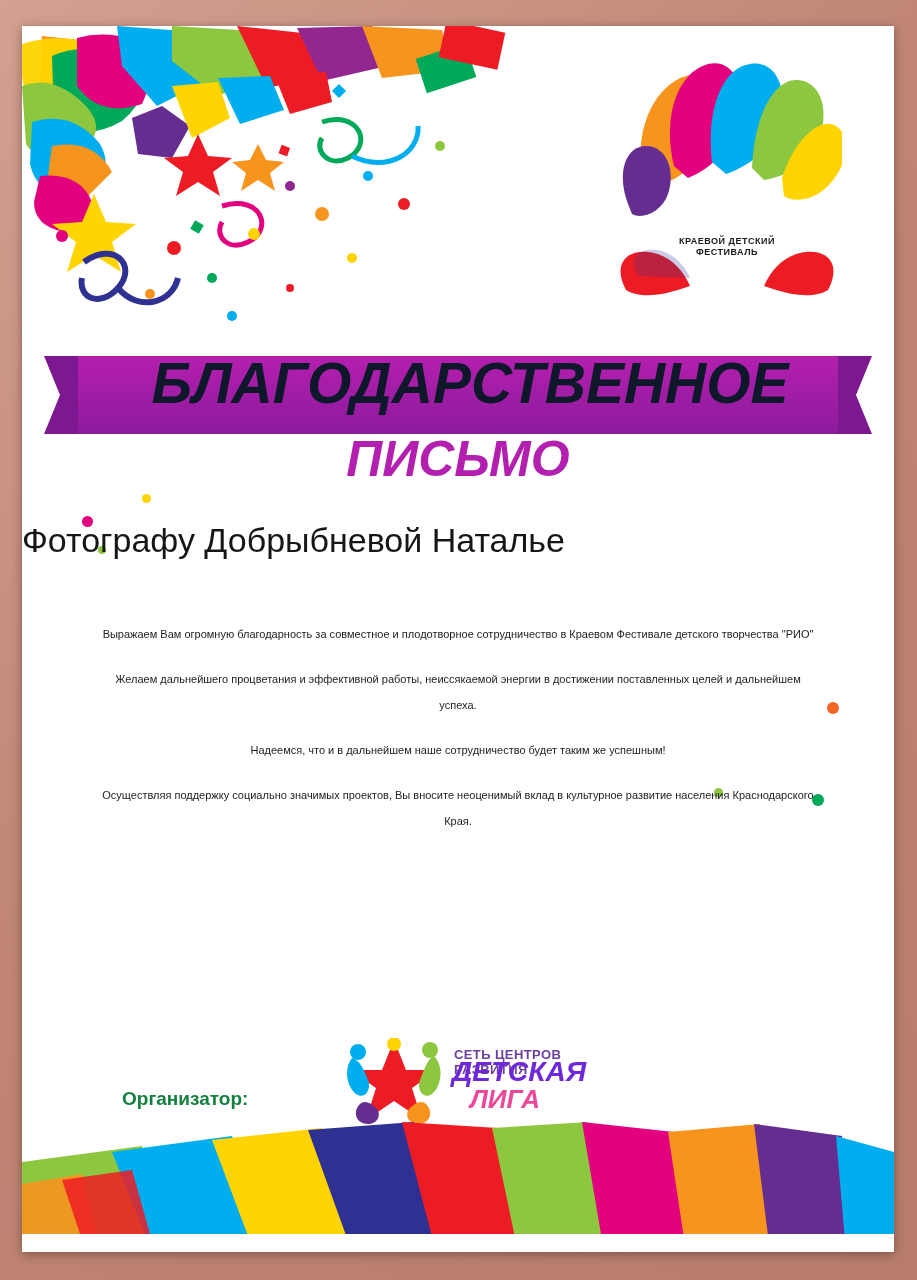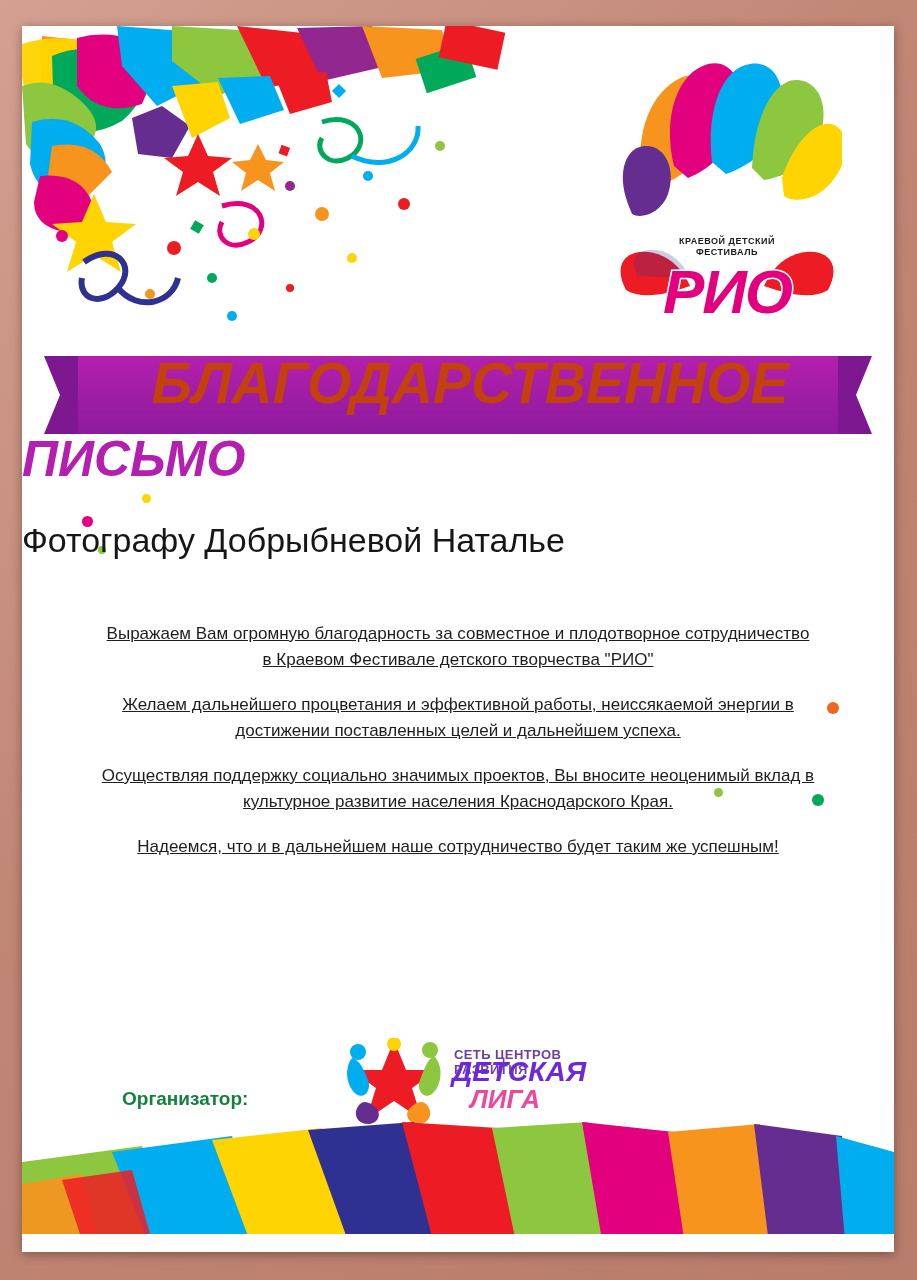--- a/index.html
+++ b/index.html
@@ -113,30 +113,31 @@
   .ribbon:before { left: -26px; clip-path: polygon(0 0, 100% 0, 100% 100%, 0 100%, 16px 50%); }
   .ribbon:after { right: -26px; clip-path: polygon(0 0, 100% 0, calc(100% - 16px) 50%, 100% 100%, 0 100%); }
 
   .ribbon-text {
     position: absolute;
     left: 0; right: 0; top: 6px;
     text-align: center;
     font-size: 57px;
     font-weight: bold;
     font-style: italic;
-    color: #c2410c;
+    color: #0f172a;
     letter-spacing: 0px;
     line-height: 66px;
     white-space: nowrap;
     padding-left: 24px;
   }
   .ribbon-sub {
     position: absolute;
     left: 0; right: 0;
     top: 88px;
+    text-align: center;
     font-size: 50px;
     font-weight: bold;
     font-style: italic;
     color: #b31fae;
     line-height: 54px;
   }
 
   
   .recipient {
     position: absolute;
@@ -150,24 +151,23 @@
   
   .body-text {
     position: absolute;
     left: 78px;
     right: 78px;
     top: 595px;
     text-align: center;
     color: #1d1d1d;
   }
   .para {
-    font-size: 17px;
+    font-size: 11px;
     line-height: 26px;
     margin-bottom: 19px;
-    text-decoration: underline;
   }
 
   
   .sign-block {
     position: absolute;
     left: 100px;
     right: 100px;
     top: 880px;
   }
   .sign-row {
@@ -341,36 +341,35 @@
         <path d="M16 150 C4 118 14 92 34 92 C54 92 64 116 56 140 C50 158 30 166 20 160 Z" fill="#662d91"></path>
 
         <path d="M14 236 C2 214 10 196 36 198 C56 200 70 214 78 232 C56 240 30 246 14 236 Z" fill="#ed1c24"></path>
         <path d="M216 236 C228 214 220 196 194 198 C174 200 160 214 152 232 C174 240 200 246 216 236 Z" fill="#ed1c24"></path>
         <path d="M26 222 C16 206 24 194 44 196 C60 198 72 210 78 224 Z" fill="#2e3192" opacity="0.25"></path>
       </svg>
       <div class="rio-caption">
         <div>КРАЕВОЙ ДЕТСКИЙ</div>
         <div>ФЕСТИВАЛЬ</div>
       </div>
-      <div class="rio-word">РИО</div>
     </div>
 
     <div class="ribbon-wrap">
       <div class="ribbon"></div>
       <div class="ribbon-text">БЛАГОДАРСТВЕННОЕ</div>
       <div class="ribbon-sub">ПИСЬМО</div>
     </div>
 
     <div class="recipient">Фотографу Добрыбневой Наталье</div>
 
     <div class="body-text">
       <div class="para">Выражаем Вам огромную благодарность за совместное и плодотворное сотрудничество в Краевом Фестивале детского творчества "РИО"</div>
       <div class="para">Желаем дальнейшего процветания и эффективной работы, неиссякаемой энергии в достижении поставленных целей и дальнейшем успеха.</div>
+      <div class="para">Надеемся, что и в дальнейшем наше сотрудничество будет таким же успешным!</div>
       <div class="para">Осуществляя поддержку социально значимых проектов, Вы вносите неоценимый вклад в культурное развитие населения Краснодарского Края.</div>
-      <div class="para">Надеемся, что и в дальнейшем наше сотрудничество будет таким же успешным!</div>
     </div>
 
 
     <div class="organizer-label">Организатор:</div>
 
     <div class="league-logo">
       <svg viewBox="0 0 230 88" width="230" height="88">
         <polygon points="52,2 64,32 96,32 70,50 80,82 52,63 24,82 34,50 8,32 40,32" fill="#ed1c24"></polygon>
         <path d="M10 20 C2 30 4 48 14 56 C22 62 30 52 26 42 C22 32 18 22 10 20 Z" fill="#00aeef"></path>
         <path d="M92 18 C102 28 100 48 90 56 C82 62 74 52 78 42 C82 32 86 20 92 18 Z" fill="#8dc63f"></path>

